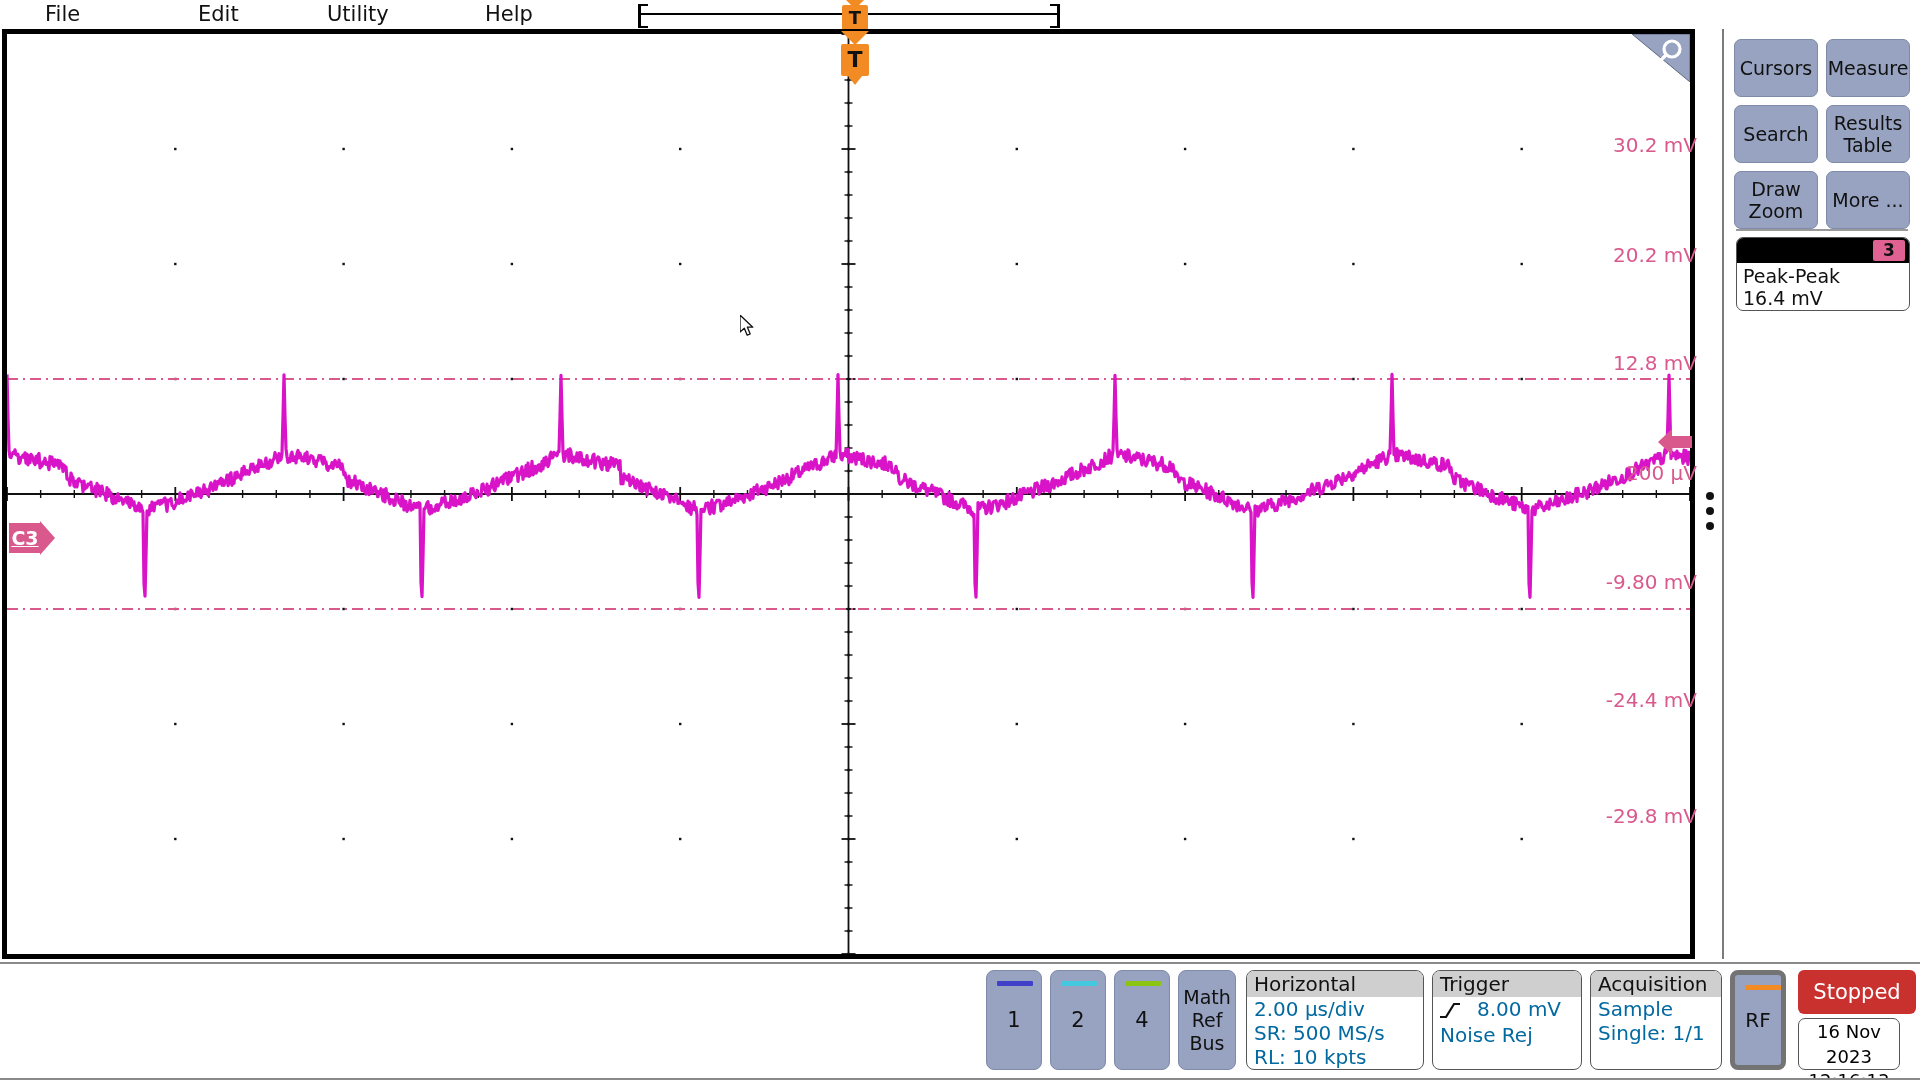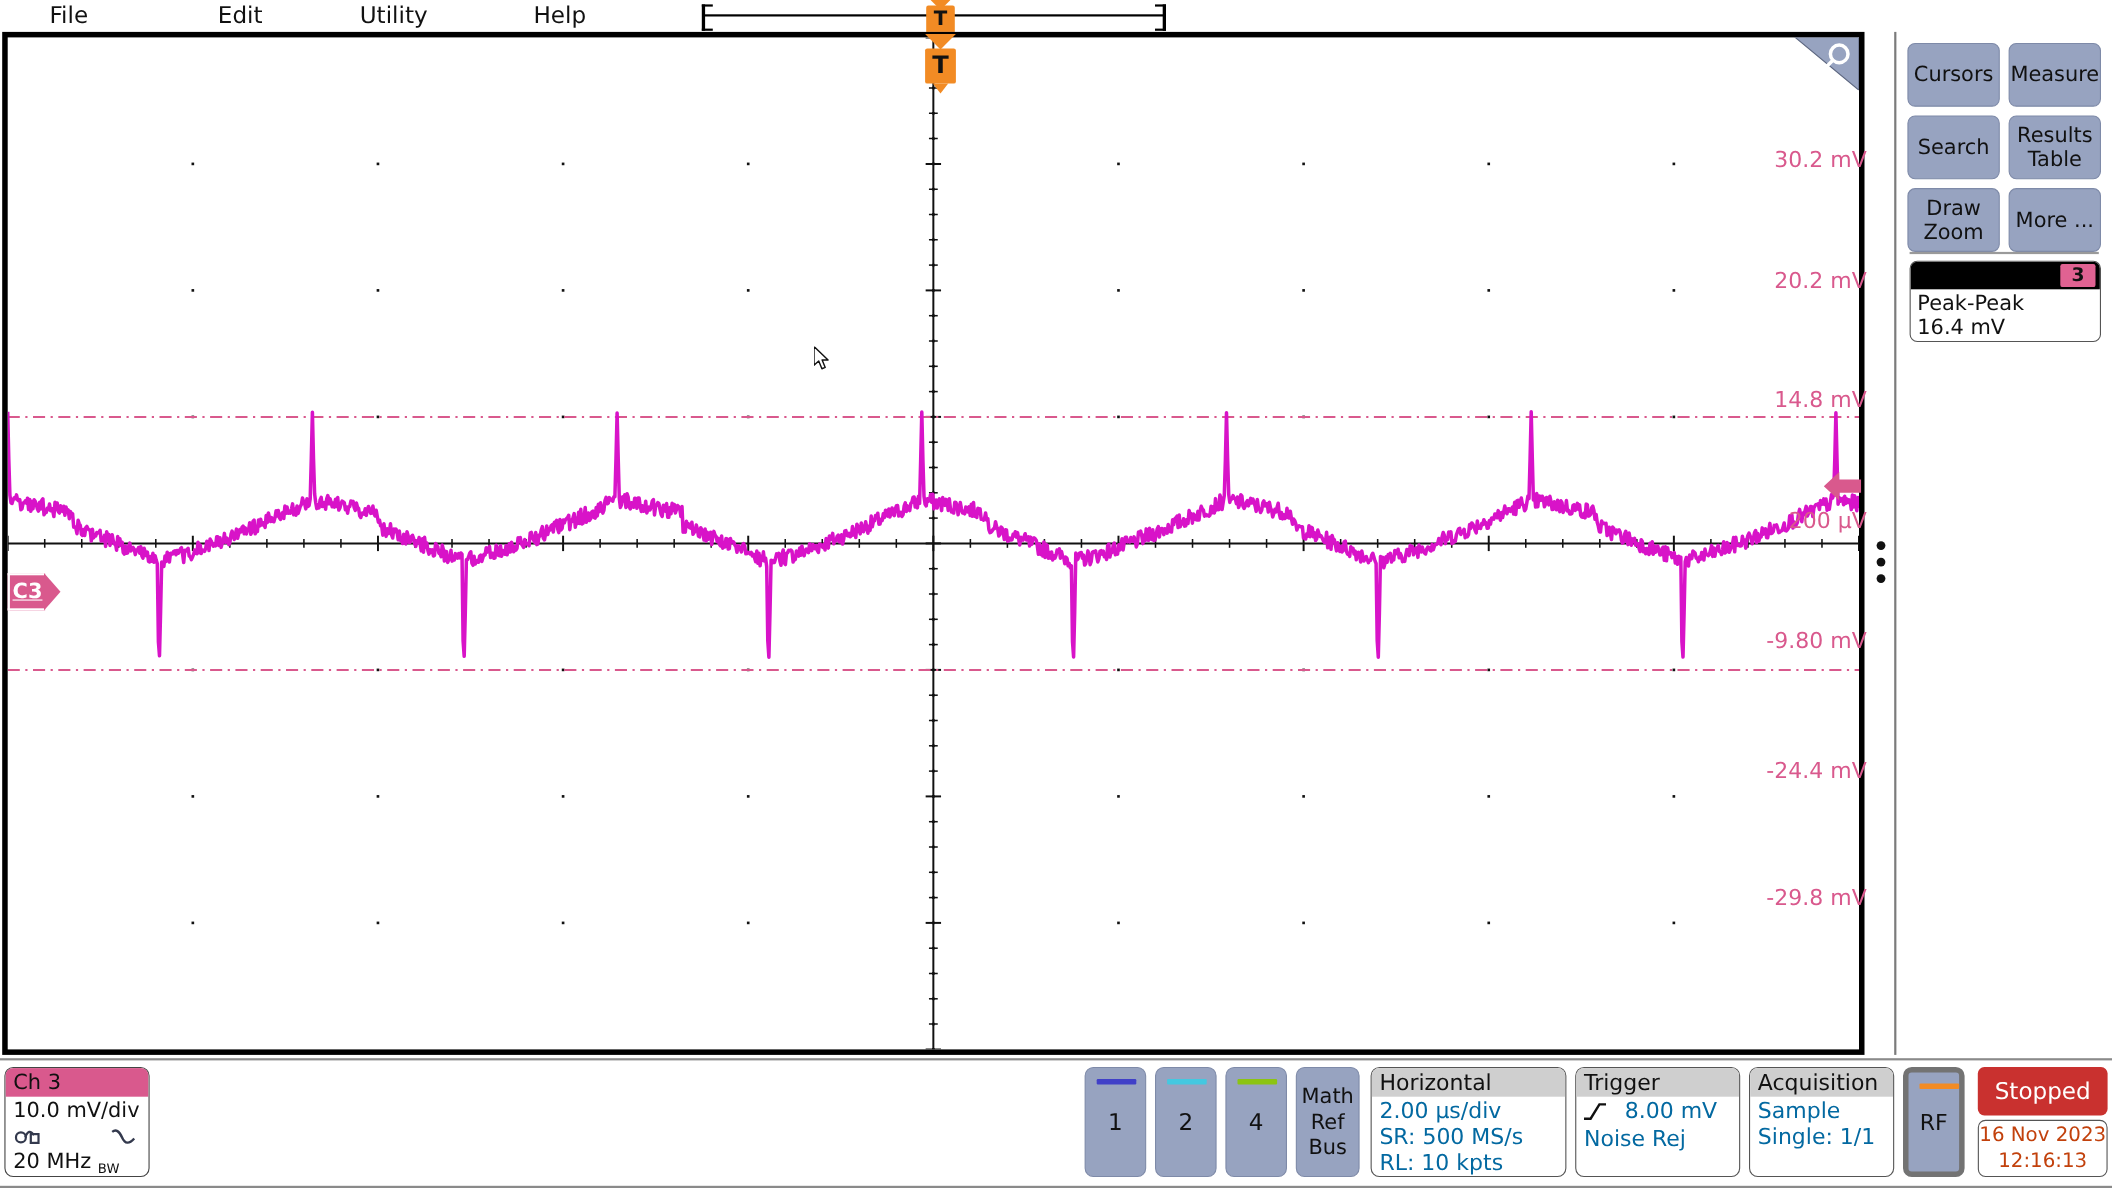--- a/index.html
+++ b/index.html
@@ -224,23 +224,23 @@
     position: absolute; left: 10px; top: 10px; width: 36px; height: 5px;
     background: #F28B24; border-radius: 1px;
   }
   #stopped-btn {
     position: absolute; left: 1798px; top: 8px; width: 118px; height: 44px;
     background: #C9312F; border-radius: 6px;
     color: #fff; font-size: 21px;
     display: flex; align-items: center; justify-content: center; cursor: pointer;
   }
   #datetime-card {
-    position: absolute; left: 1798px; top: 56px; width: 118px; height: 52px;
+    position: absolute; left: 1798px; top: 56px; width: 102px; height: 52px;
     background: #fff; border: 1px solid #555; border-radius: 7px;
-    color: #c2410c; font-size: 18px; text-align: center;
+    color: #000000; font-size: 18px; text-align: center;
   }
   #datetime-card .d { line-height: 25px; }
   #datetime-card .t { line-height: 24px; }
 </style>
 </head>
 <body>
 
 <div id="app">
 
   <div id="menubar">
@@ -469,21 +469,21 @@
     <div id="trig-level-arrow">
       <svg width="34" height="30" viewBox="0 0 34 30">
         <polygon points="0,15 14,2 14,9 34,9 34,21 14,21 14,28" fill="#D9598D"></polygon>
       </svg>
     </div>
   </div>
 
   <div id="vlabels">
       <div class="vlabel" style="top: 135px; right: 223px;">30.2 mV</div>
       <div class="vlabel" style="top: 245px; right: 223px;">20.2 mV</div>
-      <div class="vlabel" style="top: 353px; right: 223px;">14.8 mV</div>
+      <div class="vlabel" style="top: 353px; right: 223px;">12.8 mV</div>
       <div class="vlabel" style="top: 463px; right: 223px;">200 µV</div>
       <div class="vlabel" style="top: 572px; right: 223px;">-9.80 mV</div>
       <div class="vlabel" style="top: 690px; right: 223px;">-24.4 mV</div>
       <div class="vlabel" style="top: 806px; right: 223px;">-29.8 mV</div>
     </div>
 
   <div id="mouse-cursor">
     <svg width="17" height="24" viewBox="0 0 17 24">
       <polygon points="0,0 0,17 4.3,13.2 7.2,20.2 10.2,19 7.4,12.2 12.8,12.2" fill="#ffffff" stroke="#111" stroke-width="1.3" stroke-linejoin="round"></polygon>
     </svg>
@@ -525,38 +525,20 @@
         <div class="chip">3</div>
       </div>
       <div class="l1">Peak-Peak</div>
       <div class="l2">16.4 mV</div>
     </div>
   </div>
 
   <div id="bottombar">
     <div id="bb-topline"></div>
 
-    <div id="ch3-card">
-      <div class="hdr">Ch 3</div>
-      <div class="r1">10.0 mV/div</div>
-      <div class="r2">
-        <svg style="position:absolute;left:8px;top:2px" width="24" height="20" viewBox="0 0 24 20">
-          <circle cx="6" cy="11" r="4.5" fill="none" stroke="#33394d" stroke-width="2"></circle>
-          <path d="M10 11 q3 -9 8 -2" fill="none" stroke="#33394d" stroke-width="2"></path>
-          <rect x="15" y="8" width="7" height="8" fill="none" stroke="#33394d" stroke-width="2"></rect>
-        </svg>
-        <svg style="position:absolute;left:96px;top:2px" width="22" height="20" viewBox="0 0 22 20">
-          <path d="M1 6 q5 -4 9 5 q4 9 11 1" fill="none" stroke="#33394d" stroke-width="2.2"></path>
-        </svg>
-      </div>
-      <div class="r3">
-        <span>20 MHz</span>
-        <span class="bw-sub">BW</span>
-      </div>
-    </div>
 
     <div id="ch-buttons">
         <div class="ch-btn" style="left: 986px;">
           <div class="bar" style="background: rgb(64, 64, 200);"></div>
           <span>1</span>
         </div>
         <div class="ch-btn" style="left: 1050px;">
           <div class="bar" style="background: rgb(68, 200, 224);"></div>
           <span>2</span>
         </div>

